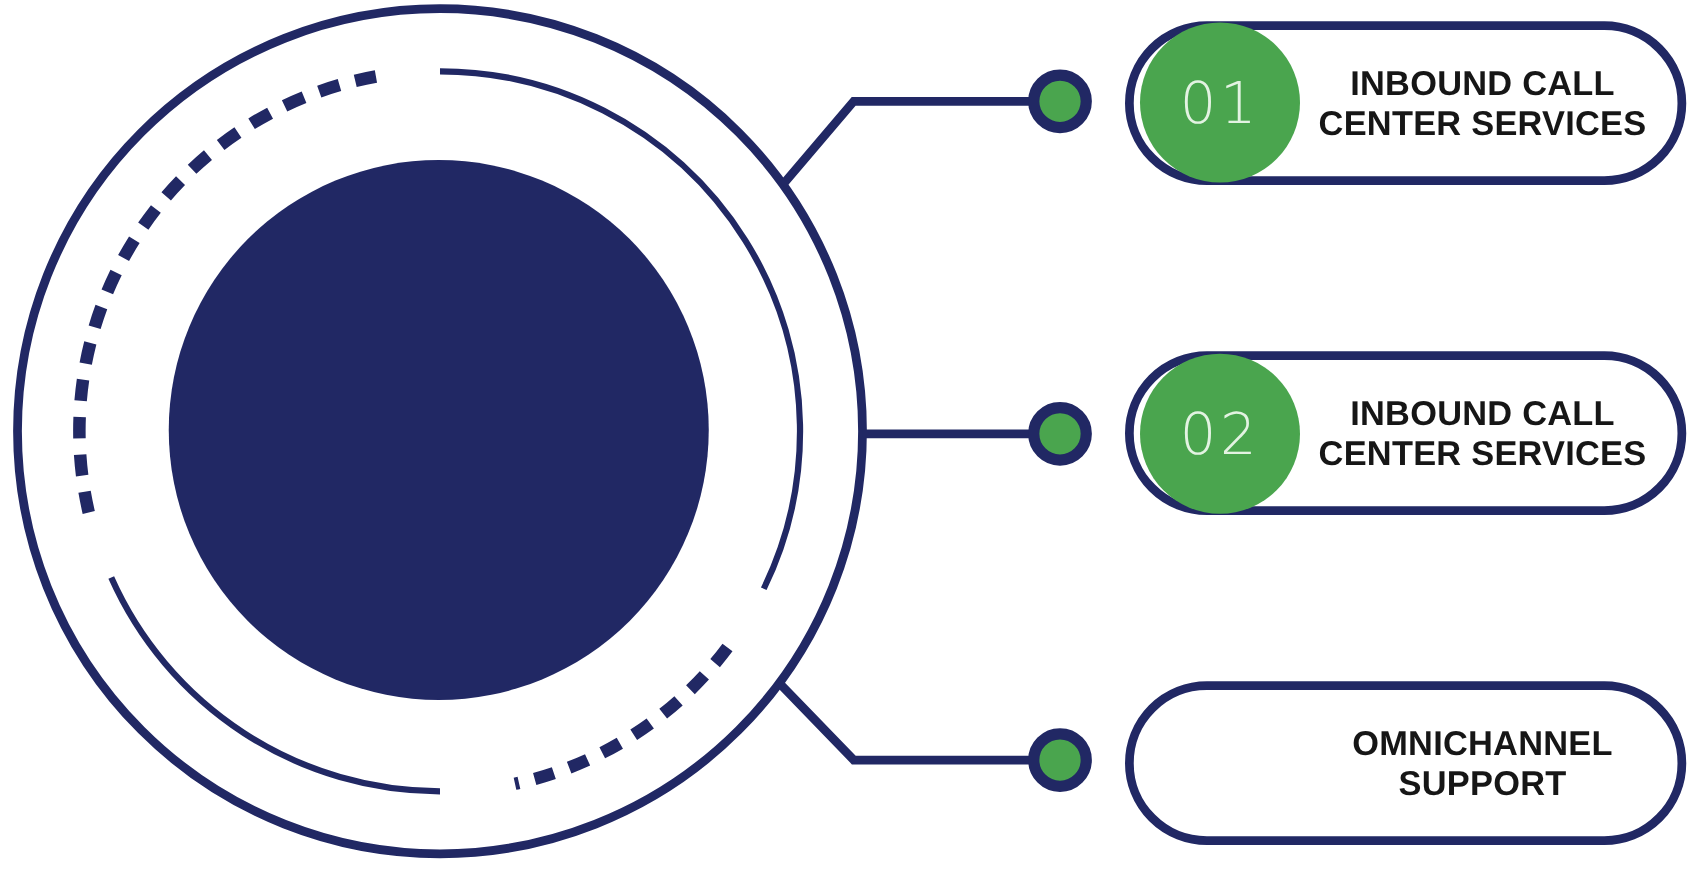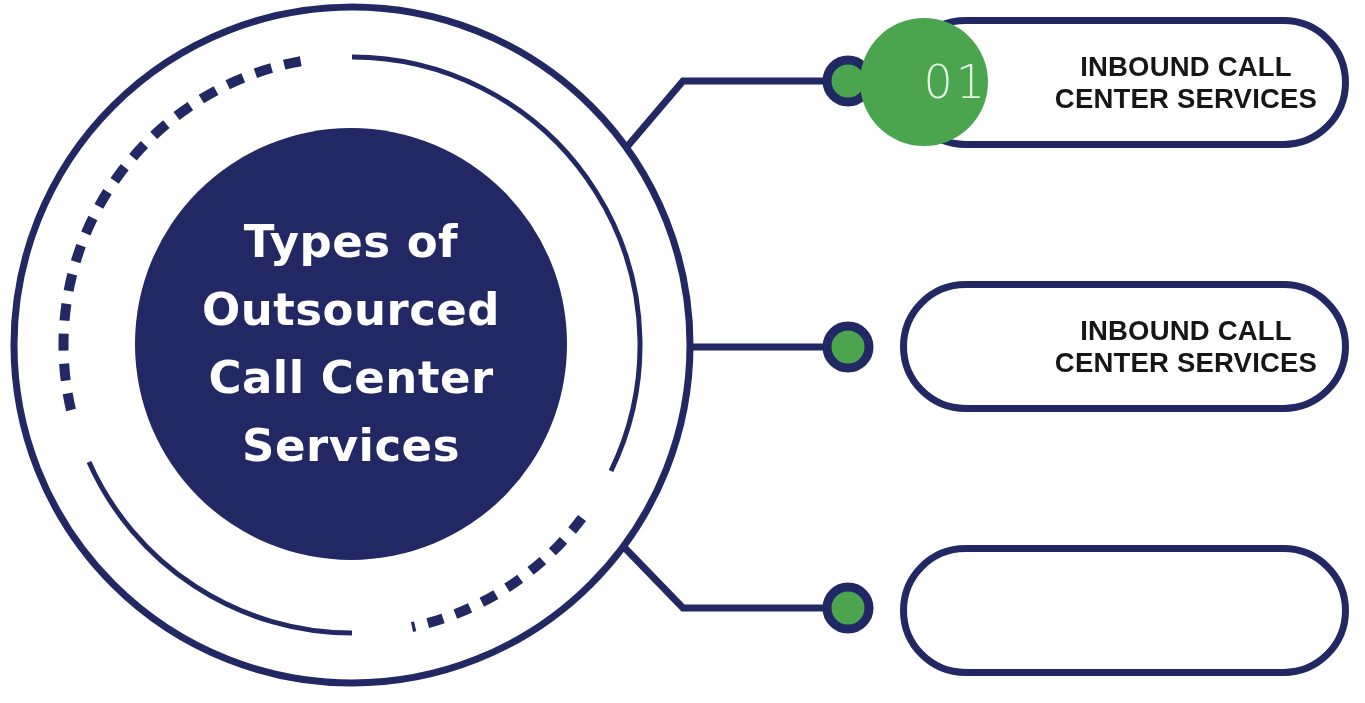--- a/index.html
+++ b/index.html
@@ -33,23 +33,23 @@
   
   .pill{
     position:absolute;left:900px;width:449px;height:131px;
     background:#ffffff;border:7px solid var(--navy);border-radius:66px;
   }
   .pill-1{top:17px;}
   .pill-2{top:281px;}
   .pill-3{top:545px;}
 
   .num-circle{
-    position:absolute;left:860px;width:128px;height:128px;border-radius:50%;
+    position:absolute;left:912px;width:128px;height:128px;border-radius:50%;
     background:var(--green);
-    display:flex;align-items:center;justify-content:flex-end;
+    display:flex;align-items:center;justify-content:center;
   }
   .num-circle-1{top:18px;}
   .num-circle-2{top:283px;}
   .num-circle-3{top:546px;}
   .num-text{
     color:var(--number-text);font-size:46px;font-weight:300;letter-spacing:3px;
     font-family:"DejaVu Sans","Liberation Sans",sans-serif;
   }
 
   .pill-label{
@@ -84,37 +84,38 @@
 
     <path class="stroke-navy" d="M 626 148 L 683 81 L 848 81" stroke-width="7"></path>
     <path class="stroke-navy" d="M 690 347 L 848 347" stroke-width="7"></path>
     <path class="stroke-navy" d="M 622 545 L 683 608 L 848 608" stroke-width="7"></path>
 
     <circle class="node" cx="848" cy="81" r="21" stroke-width="9"></circle>
     <circle class="node" cx="848" cy="347" r="21" stroke-width="9"></circle>
     <circle class="node" cx="848" cy="608" r="21" stroke-width="9"></circle>
   </svg>
 
-  <div class="center-title">
-    <div>Types of</div>
-    <div>Outsourced</div>
-    <div>Call Center</div>
-    <div>Services</div>
-  </div>
 
   <div class="pill pill-1"></div>
   <div class="pill-label pill-label-1">
     <div>INBOUND CALL</div>
     <div>CENTER SERVICES</div>
   </div>
   <div class="num-circle num-circle-1">
     <span class="num-text">01</span>
   </div>
 
   <div class="pill pill-2"></div>
   <div class="pill-label pill-label-2">
     <div>INBOUND CALL</div>
     <div>CENTER SERVICES</div>
   </div>
+  <div class="num-circle num-circle-2">
+    <span class="num-text">02</span>
+  </div>
 
   <div class="pill pill-3"></div>
+  <div class="pill-label pill-label-3">
+    <div>OMNICHANNEL</div>
+    <div>SUPPORT</div>
+  </div>
 
 </div>
 
 </body></html>

